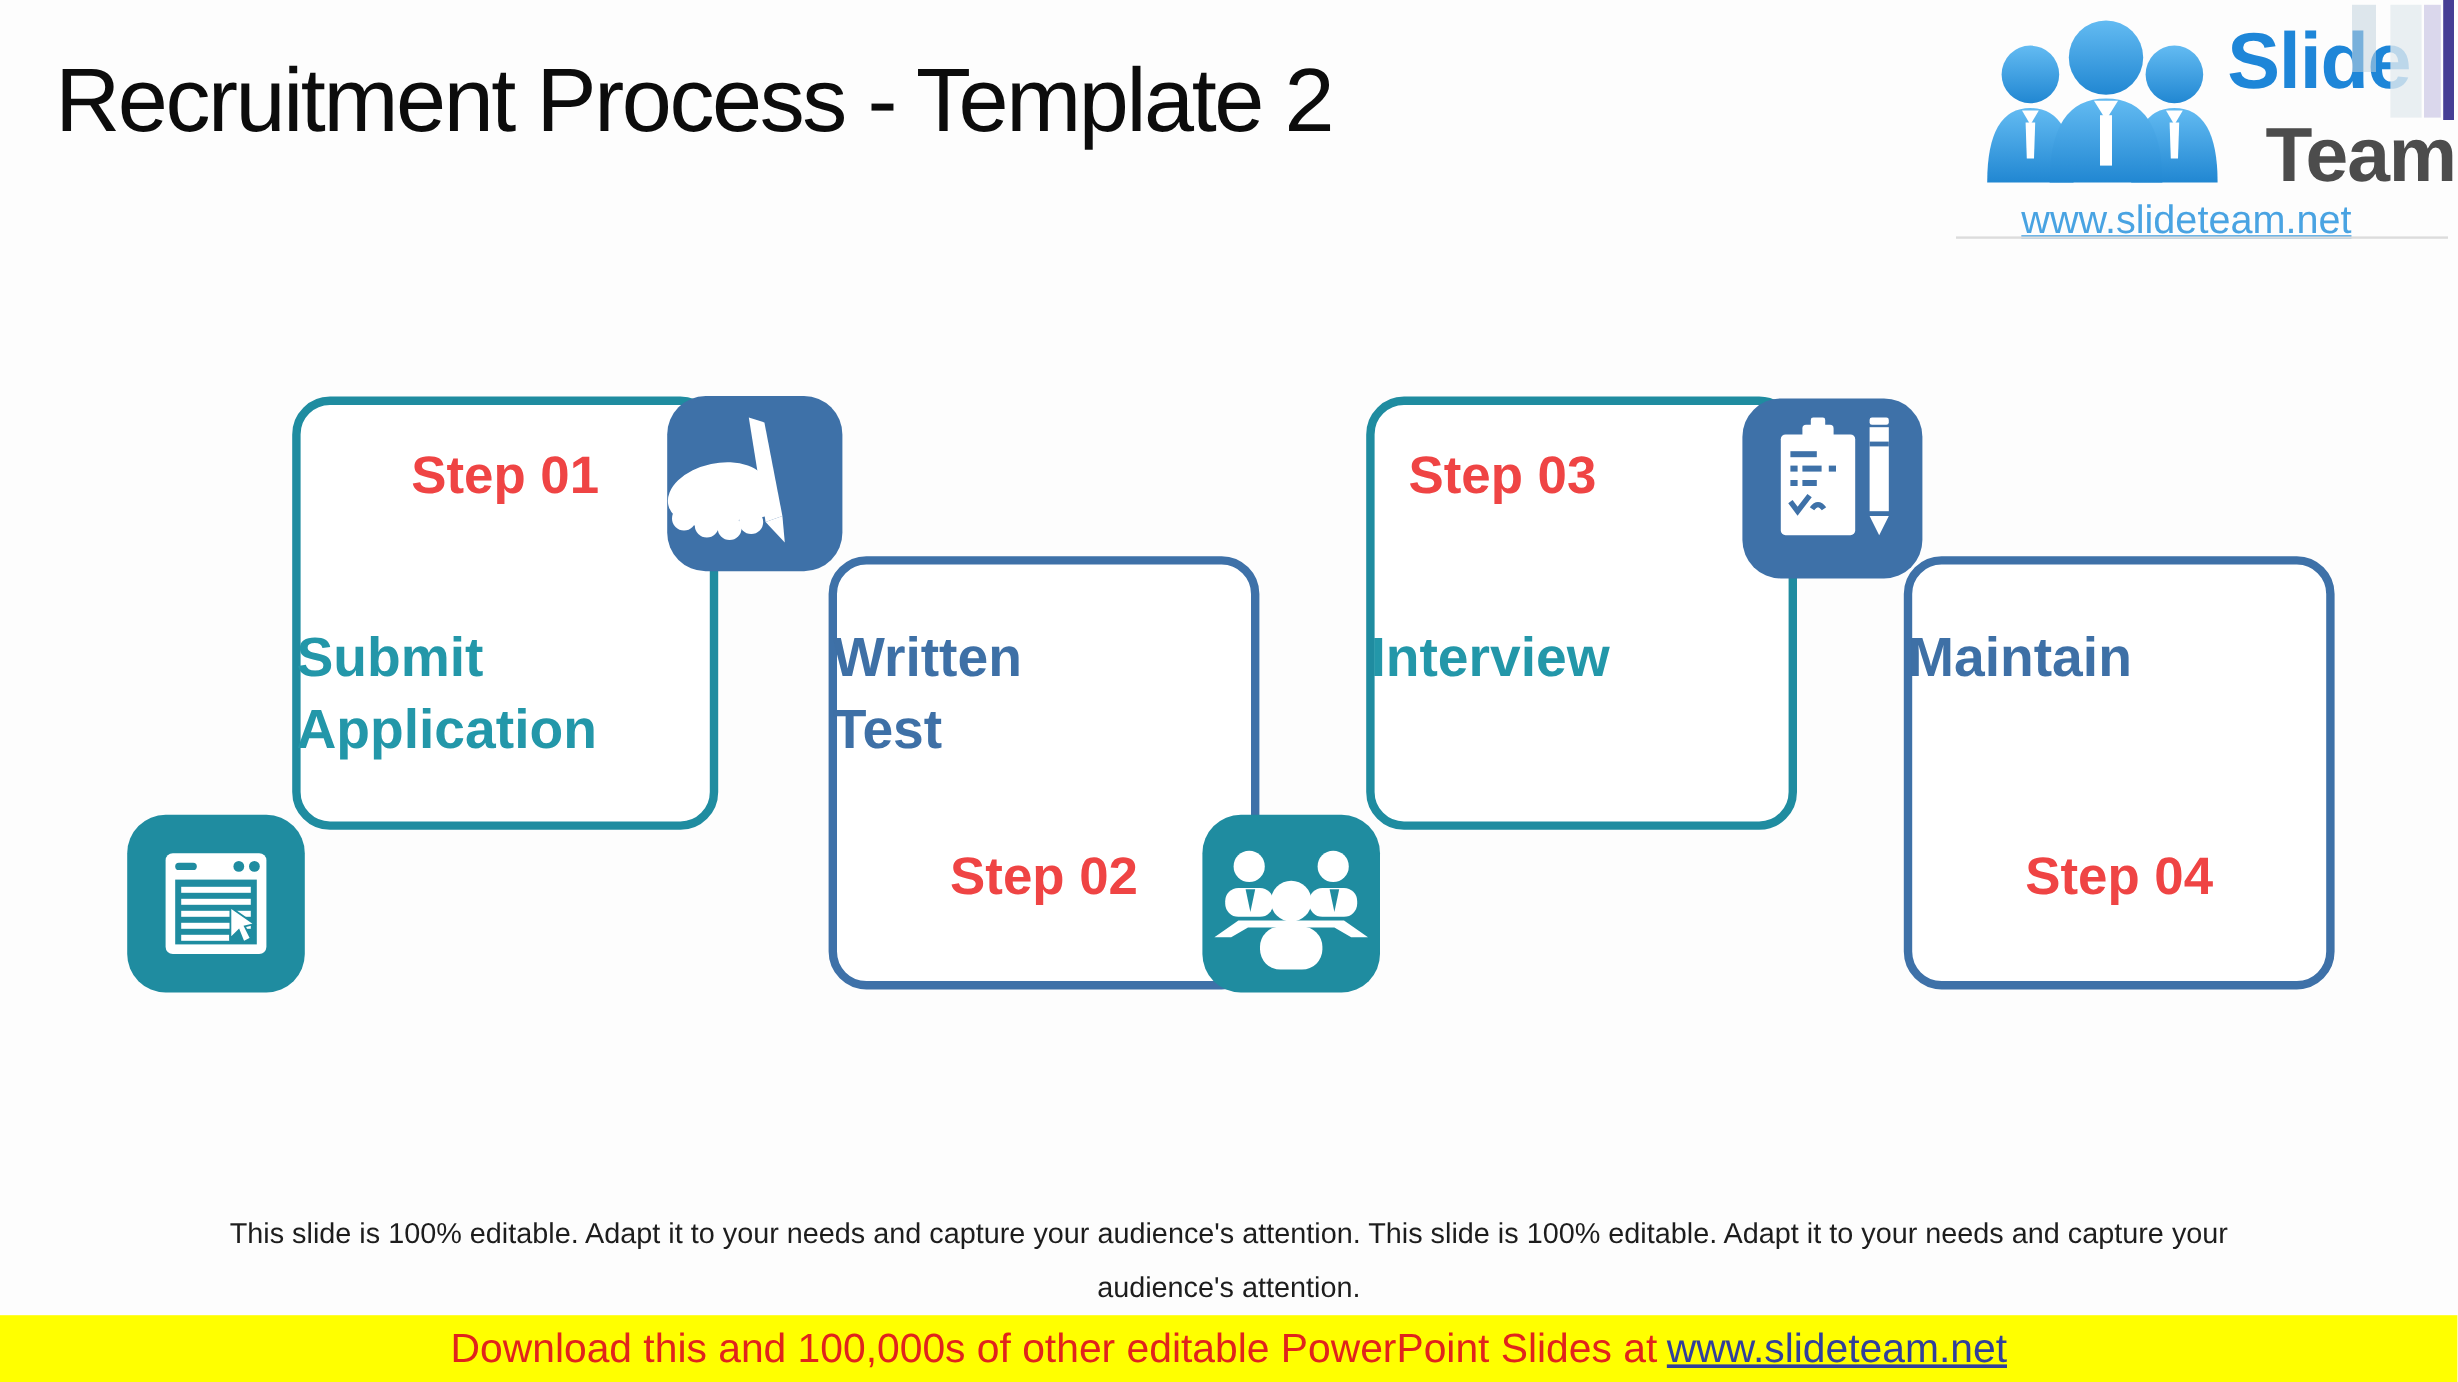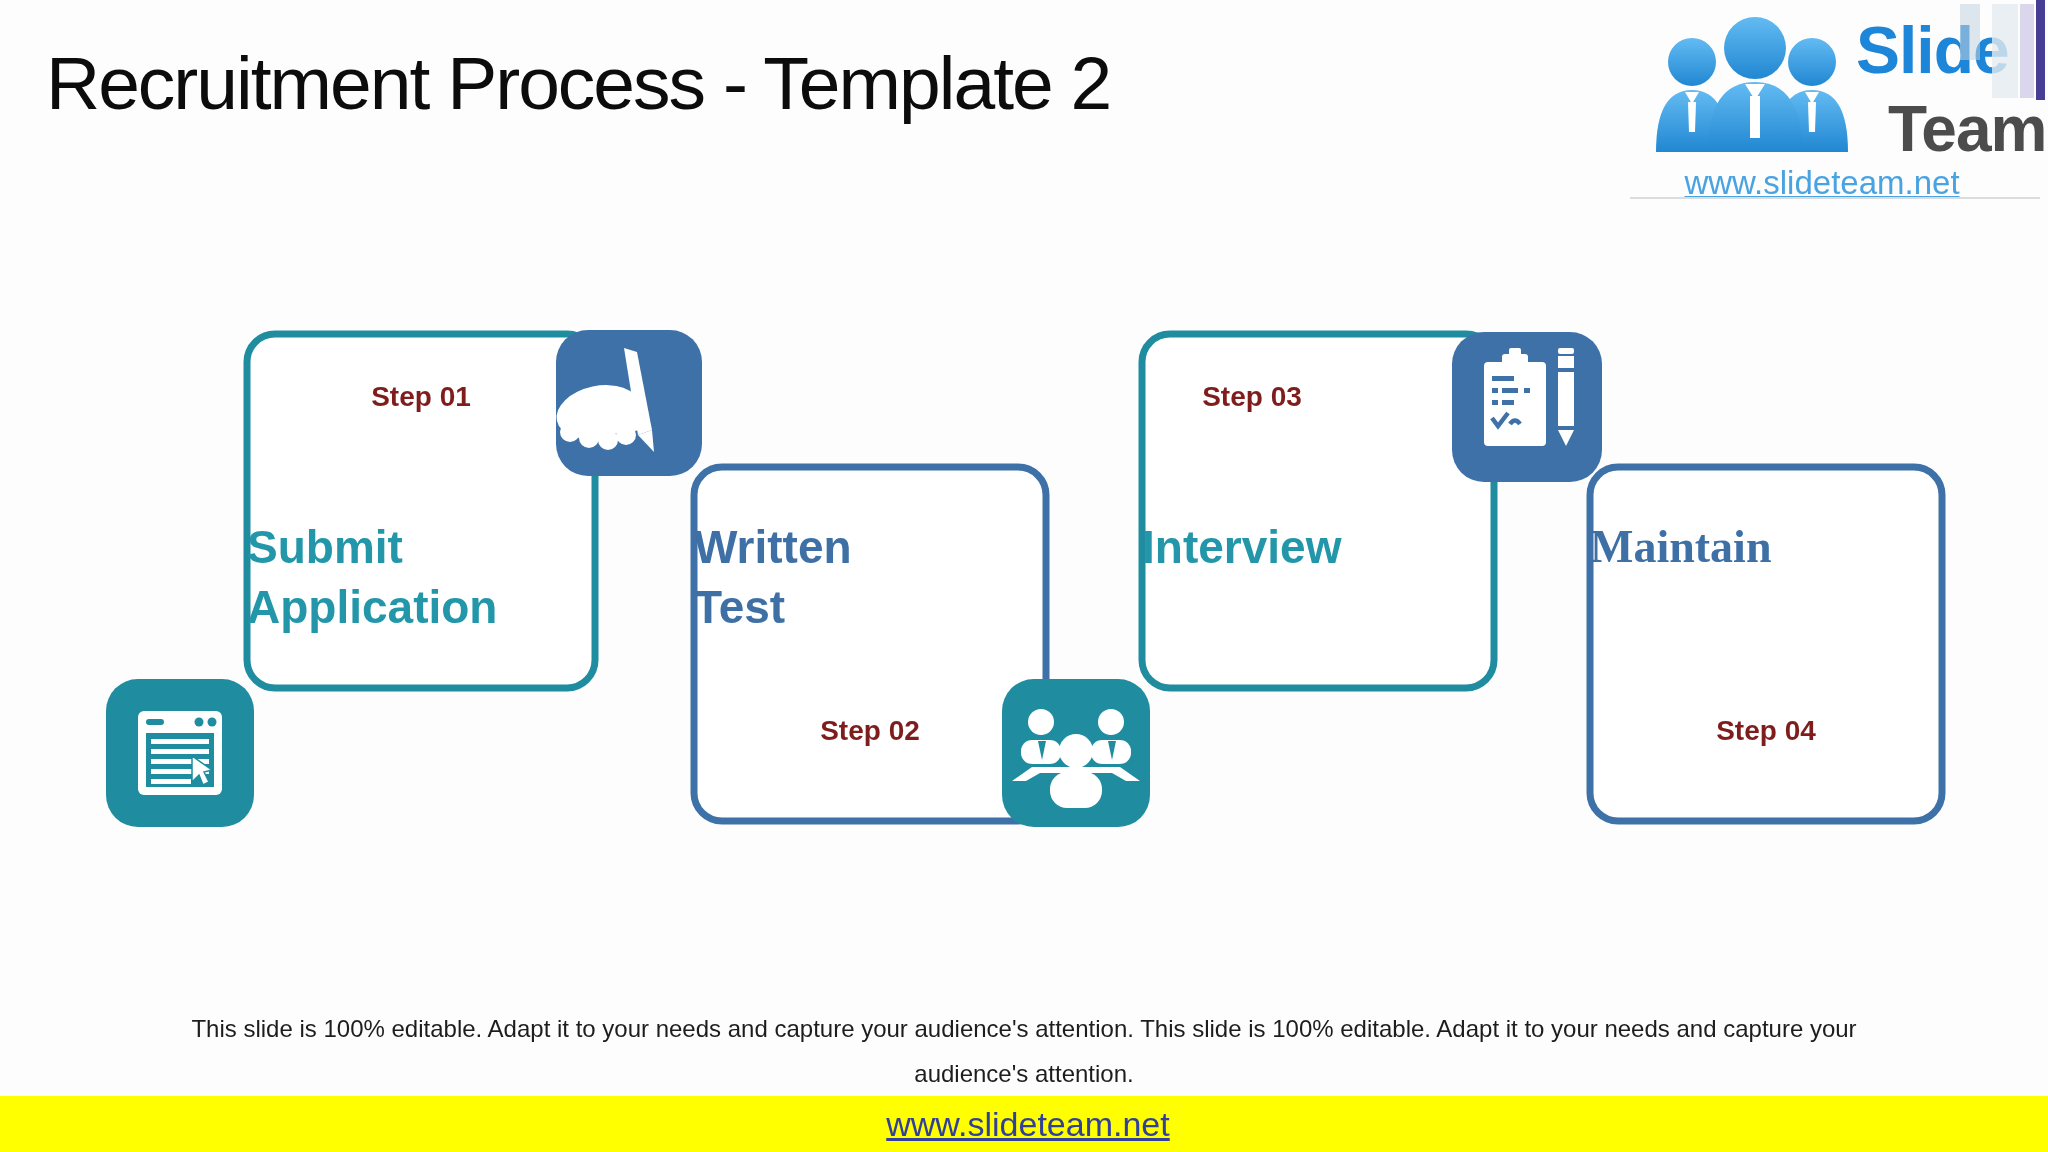--- a/index.html
+++ b/index.html
@@ -19,31 +19,31 @@
   .logo-site{left:1652px;top:164px;width:340px;text-align:center;font-size:33px;color:#49a3e2;text-decoration:underline;cursor:pointer;}
   .logo-divider{left:1630px;top:197px;width:410px;height:2px;background:#dcdcdc;}
   .corner-bar{top:4px;height:94px;}
   .bar-a{left:1960px;width:20px;height:56px;background:#c2d4de;opacity:.55;}
   .bar-b{left:1992px;width:26px;background:#e4ebef;opacity:.8;}
   .bar-c{left:2020px;width:14px;background:#d6d3ea;opacity:.9;}
   .bar-d{left:2036px;top:0;width:9px;height:100px;background:#463e95;}
   
   .diagram{left:0;top:0;width:2048px;height:1152px;}
   
-  .step-label{font-size:28px;font-weight:700;color:#7f1d1d;text-align:center;line-height:38px;}
+  .step-label{font-size:44px;font-weight:700;color:#ef4444;text-align:center;line-height:38px;}
   .box-title{font-size:46px;font-weight:700;line-height:60px;white-space:pre-line;}
   .title-teal{color:#2397a9;}
   .title-blue{color:#3e70a6;}
   .lbl-1{left:247px;top:378px;width:348px;}
   .ttl-1{left:247px;top:517px;width:348px;}
   .ttl-2{left:694px;top:517px;width:352px;}
   .lbl-2{left:694px;top:712px;width:352px;}
   .lbl-3{left:1076px;top:378px;width:352px;text-align:center;}
   .ttl-3{left:1142px;top:517px;width:352px;}
-  .ttl-4{left:1590px;top:517px;width:352px;font-family:Liberation Serif, serif;}
+  .ttl-4{left:1590px;top:517px;width:352px;}
   .lbl-4{left:1590px;top:712px;width:352px;}
   
   .disclaimer{
     left:0;top:1006px;width:2048px;text-align:center;
     font-size:24px;line-height:45px;color:#1d1d1d;white-space:pre-line;
   }
   
   .banner{
     left:0;top:1096px;width:2048px;height:56px;background:#ffff00;
     display:flex;align-items:center;justify-content:center;
@@ -165,14 +165,15 @@
 <div class="abs step-label lbl-3">Step 03</div>
 <div class="abs box-title title-teal ttl-3">Interview</div>
 
 <div class="abs box-title title-blue ttl-4">Maintain</div>
 <div class="abs step-label lbl-4">Step 04</div>
 
 <div class="abs disclaimer">This slide is 100% editable. Adapt it to your needs and capture your audience's attention. This slide is 100% editable. Adapt it to your needs and capture your
 audience's attention.</div>
 
 <div class="abs banner">
+  <span class="banner-text">Download this and 100,000s of other editable PowerPoint Slides at</span>
   <span class="banner-link">www.slideteam.net</span>
 </div>
 
 </body></html>

